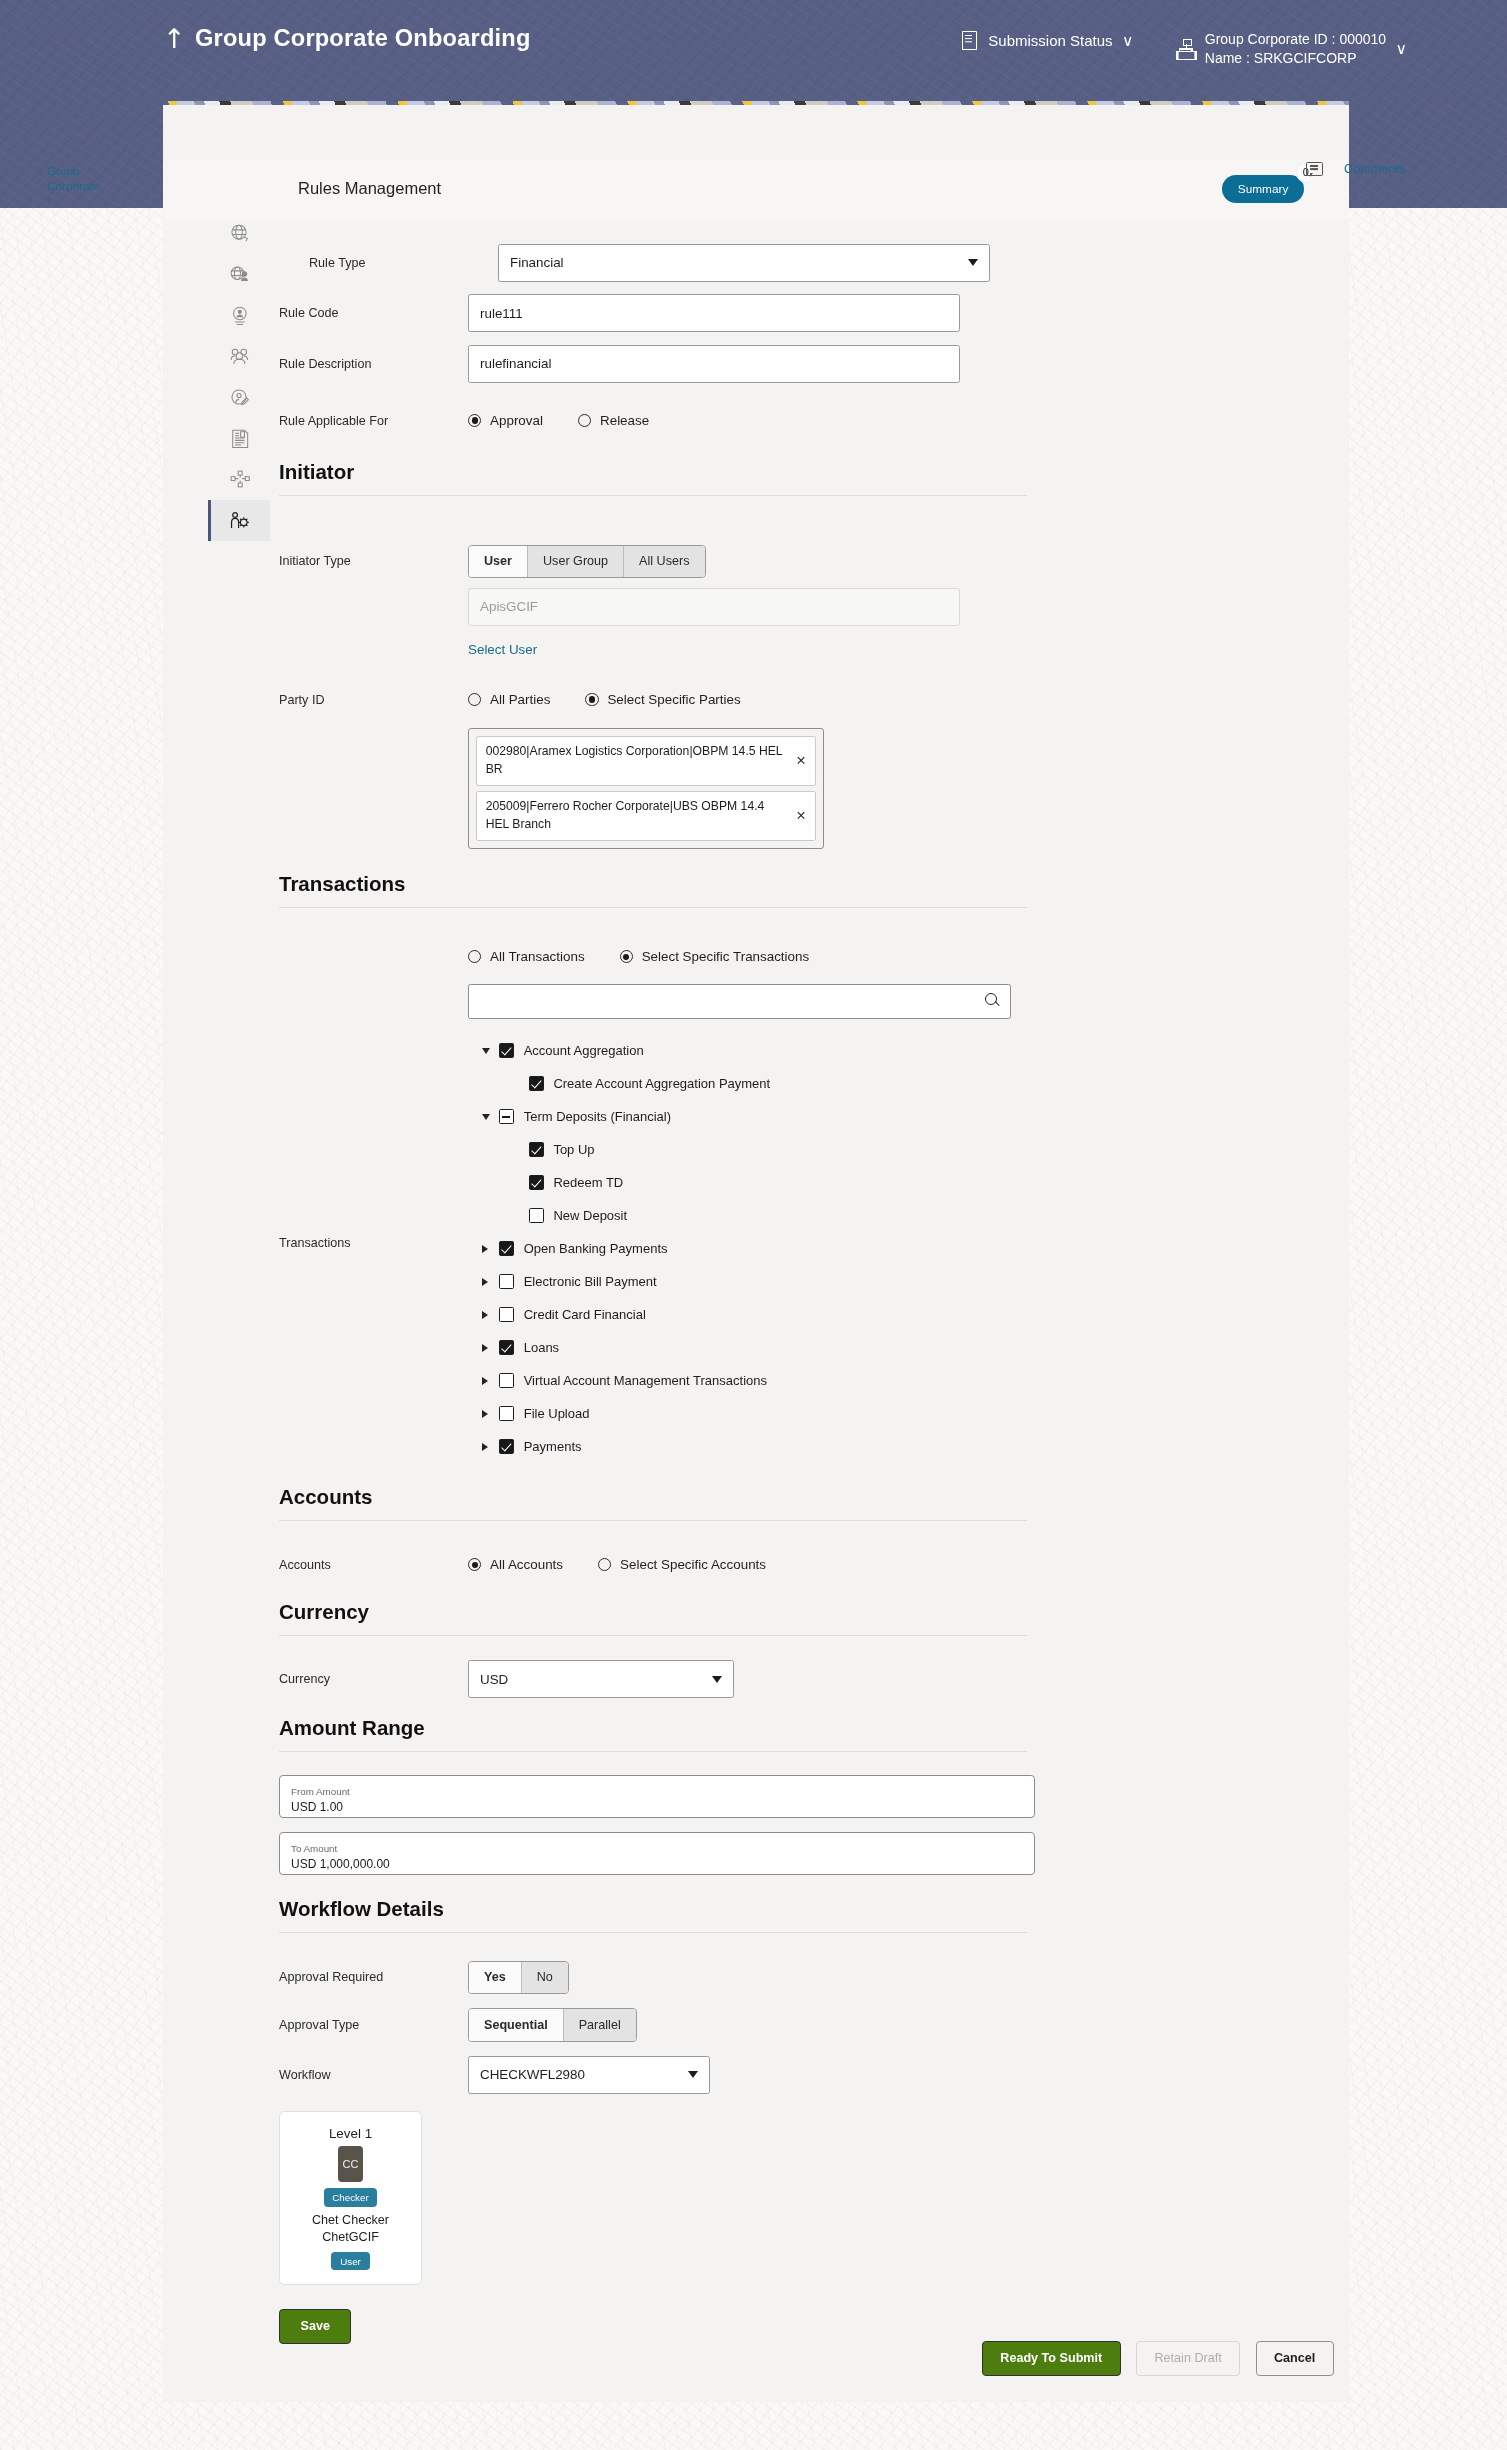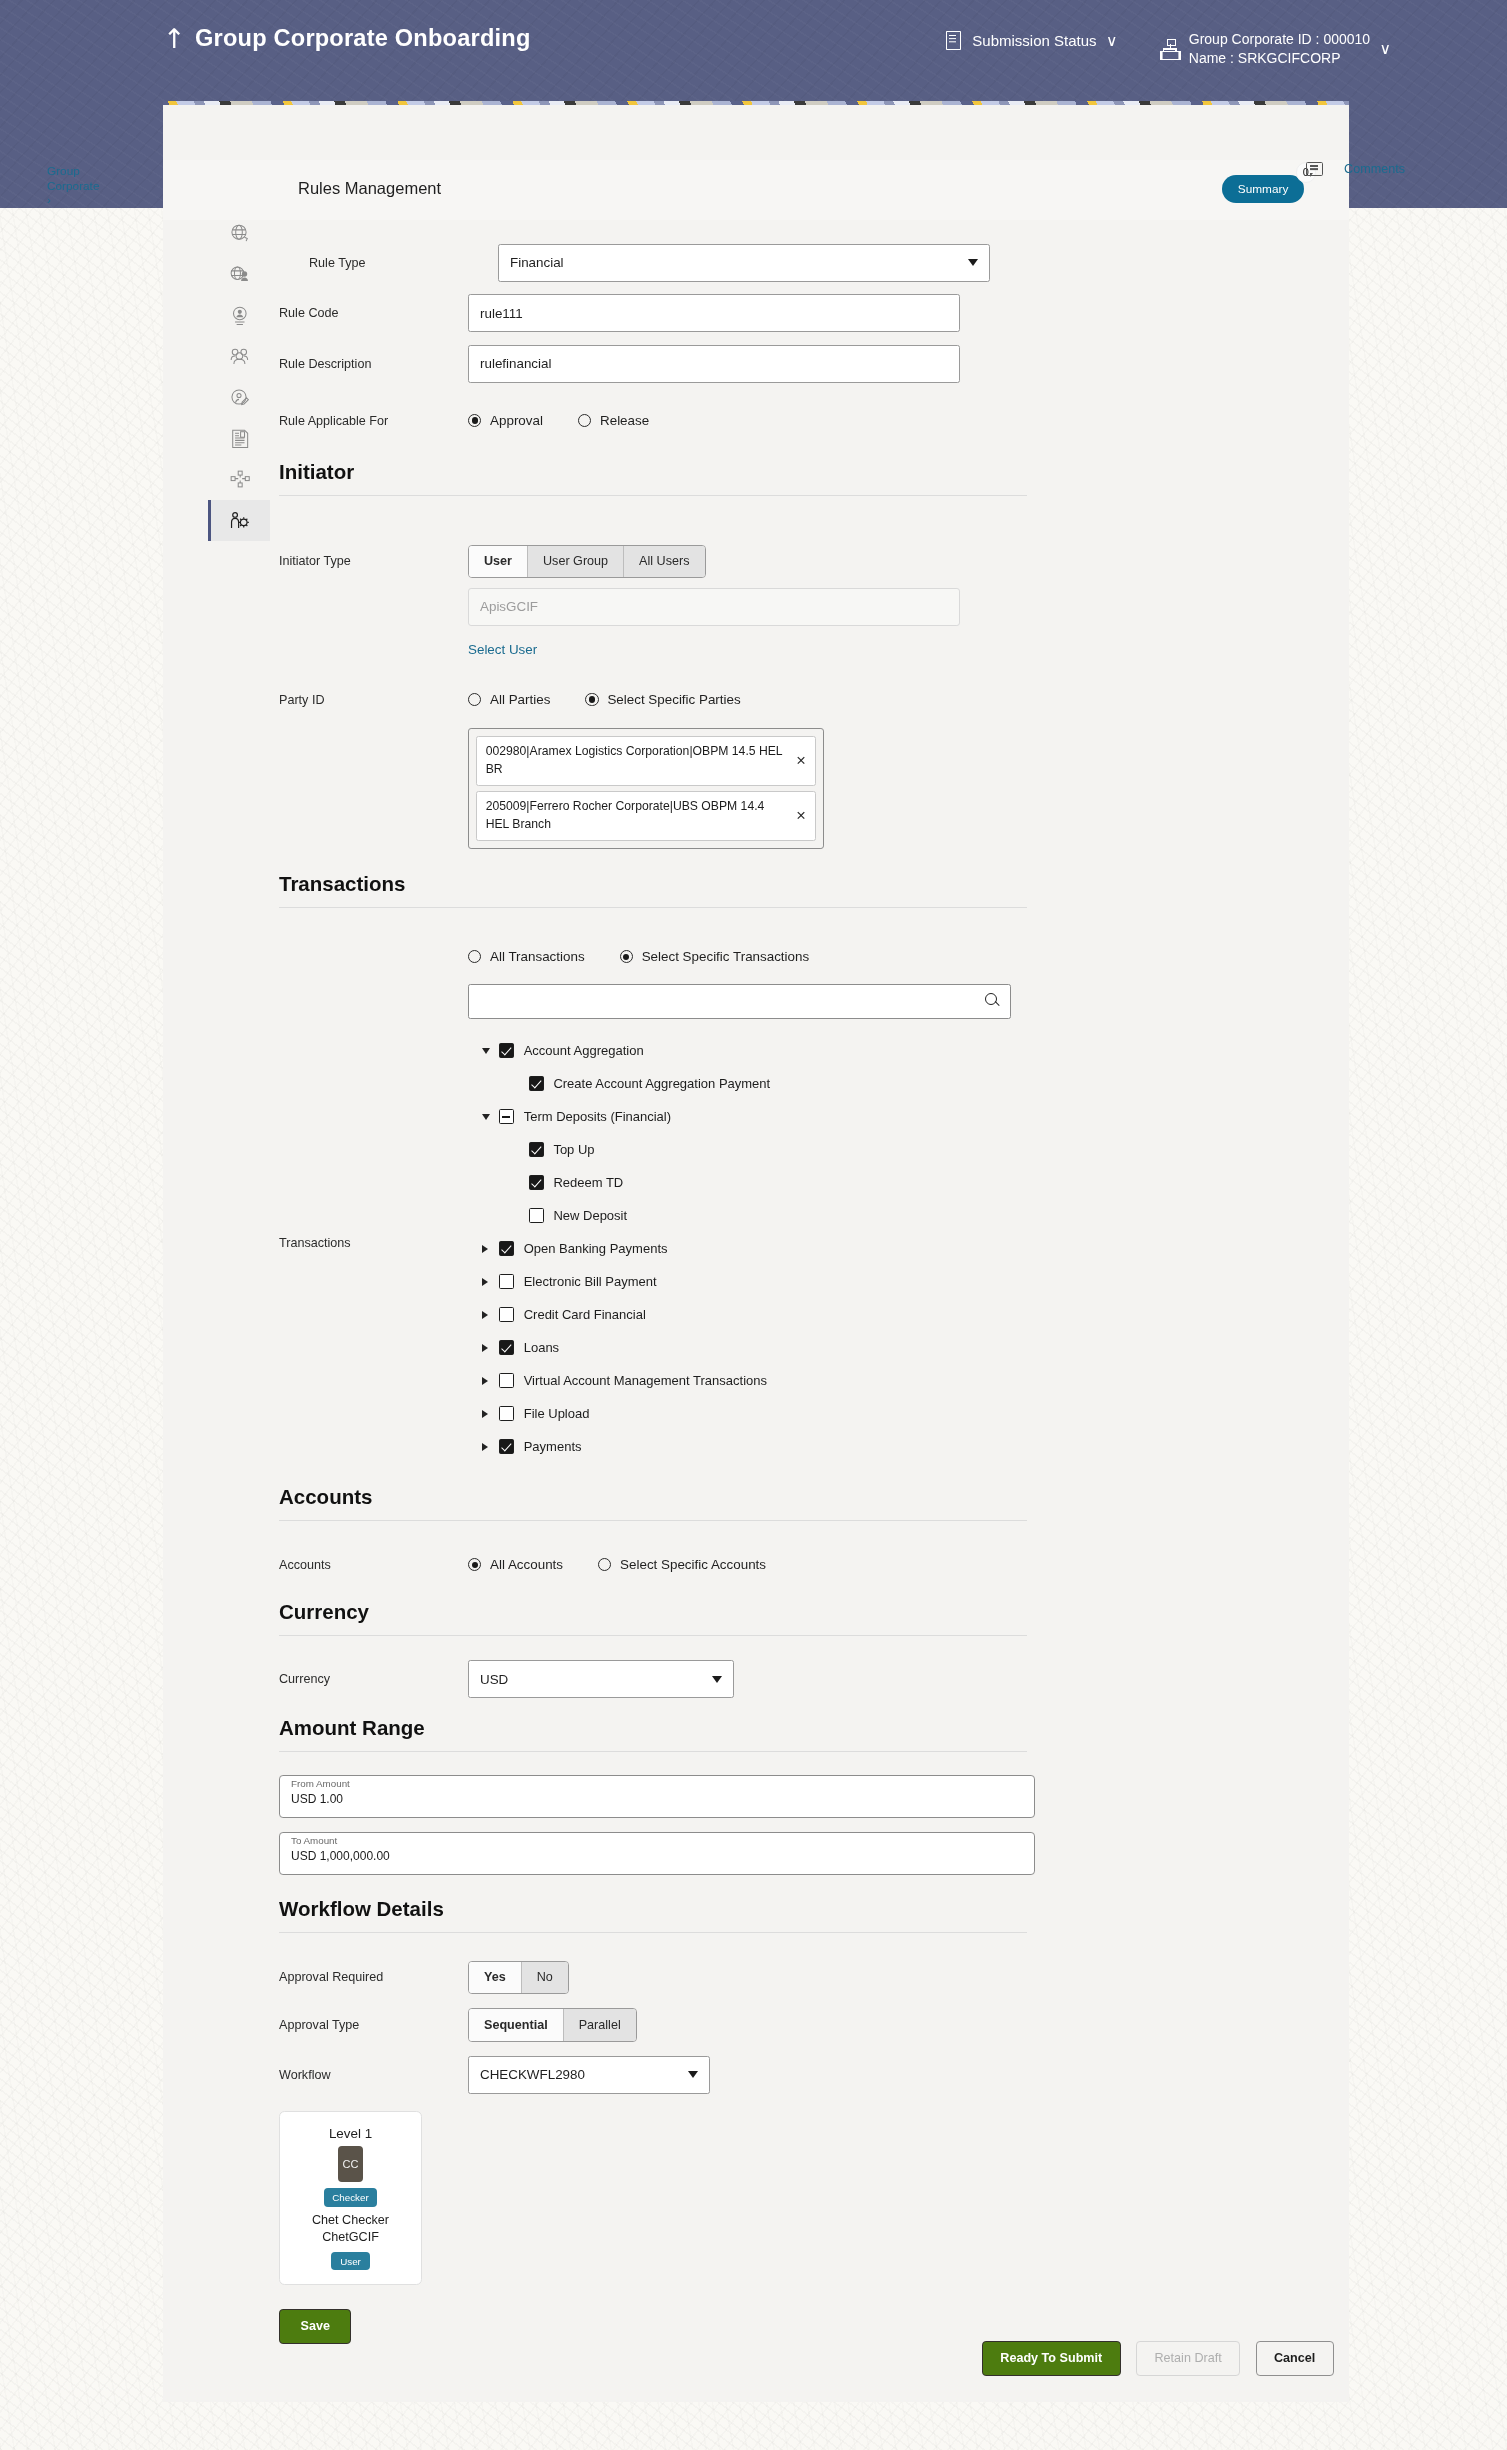--- a/index.html
+++ b/index.html
@@ -31,21 +31,21 @@
   }
   .back-arrow {
     position: absolute; left: 163px; top: 25px;
     font-size: 27px; color: #ffffff; line-height: 1;
     font-family: "DejaVu Sans", sans-serif;
   }
   .app-title {
     position: absolute; left: 195px; top: 25px;
     color: #ffffff; font-size: 23.6px; font-weight: bold; letter-spacing: 0.2px;
   }
-  .hdr-right { position: absolute; right: 116px; top: 30px; display: flex; align-items: flex-start; gap: 43px; }
+  .hdr-right { position: absolute; right: 100px; top: 30px; display: flex; align-items: flex-start; gap: 43px; }
   .hdr-group { display: flex; align-items: center; gap: 9.4px; color: #ffffff; }
   .hdr-label { font-size: 15px; }
   .hdr-two { line-height: 1.35; font-size: 14px; }
   .chev { font-size: 15.7px; color: #fff; font-family: "DejaVu Sans", sans-serif; }
   .ic-sub, .ic-org { width: 19px; height: 20.5px; position: relative; display:inline-block; }
   .ic-sub::before {
     content:""; position:absolute; left:2.4px; top:0.8px; width:12.6px; height:17.3px;
     border:1.6px solid #fff; border-radius:0.8px;
   }
   .ic-sub::after {
@@ -252,21 +252,21 @@
     border: solid #fff; border-width: 0 1.7px 1.7px 0; transform: rotate(42deg);
   }
   .cb.partial::after {
     content:""; position:absolute; left:2px; top:5.5px; width:7.9px; height:1.9px; background:#181818;
   }
 
   
   .fl-input {
     width: 756px; height: 43px; background: #fff;
     border: 0.8px solid #8c8c8c; border-radius: 3.9px;
-    padding: 2px 11px 0 11px;
+    padding: 10px 11px 0 11px;
   }
   .fl-lbl { font-size: 9.8px; color: #6a6a6a; line-height: 1.3; }
   .fl-val { font-size: 12px; color: #1b1b1b; line-height: 1.35; }
 
   
   .wf-card {
     width: 143px; background: #fff; border: 0.8px solid #e0e0e0;
     border-radius: 5.5px; padding: 14px 0 14px 0;
     display: flex; flex-direction: column; align-items: center; gap: 5.5px;
   }

